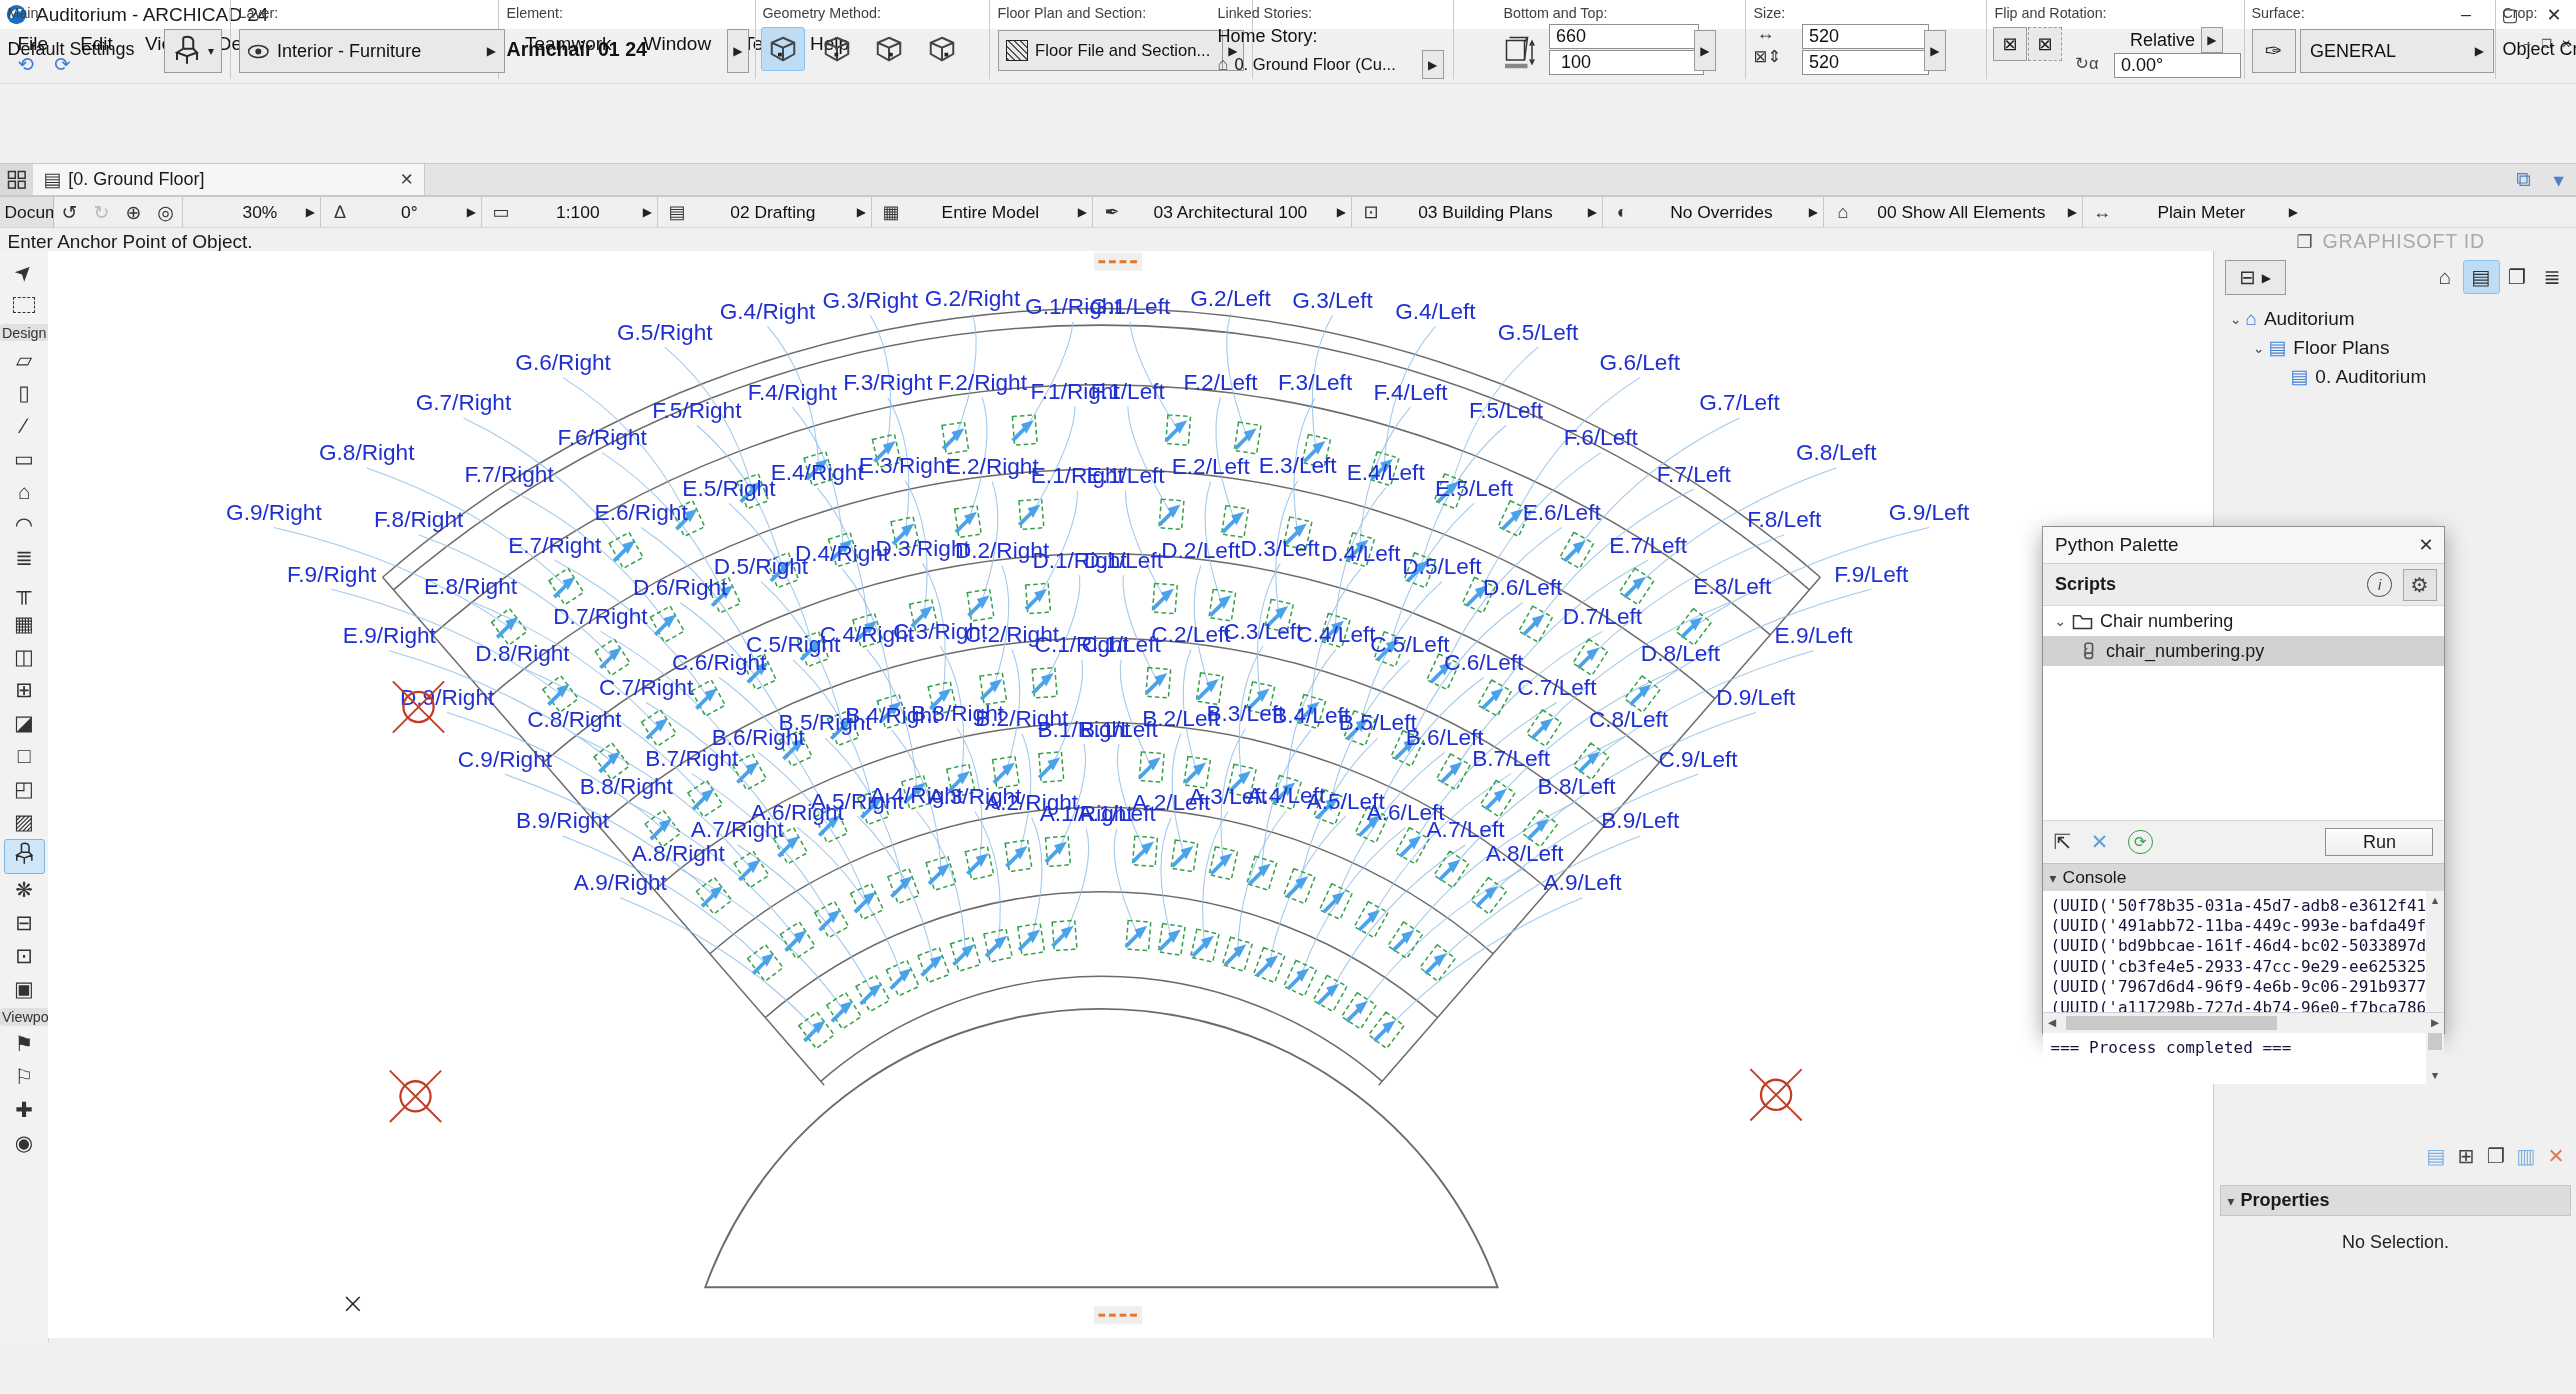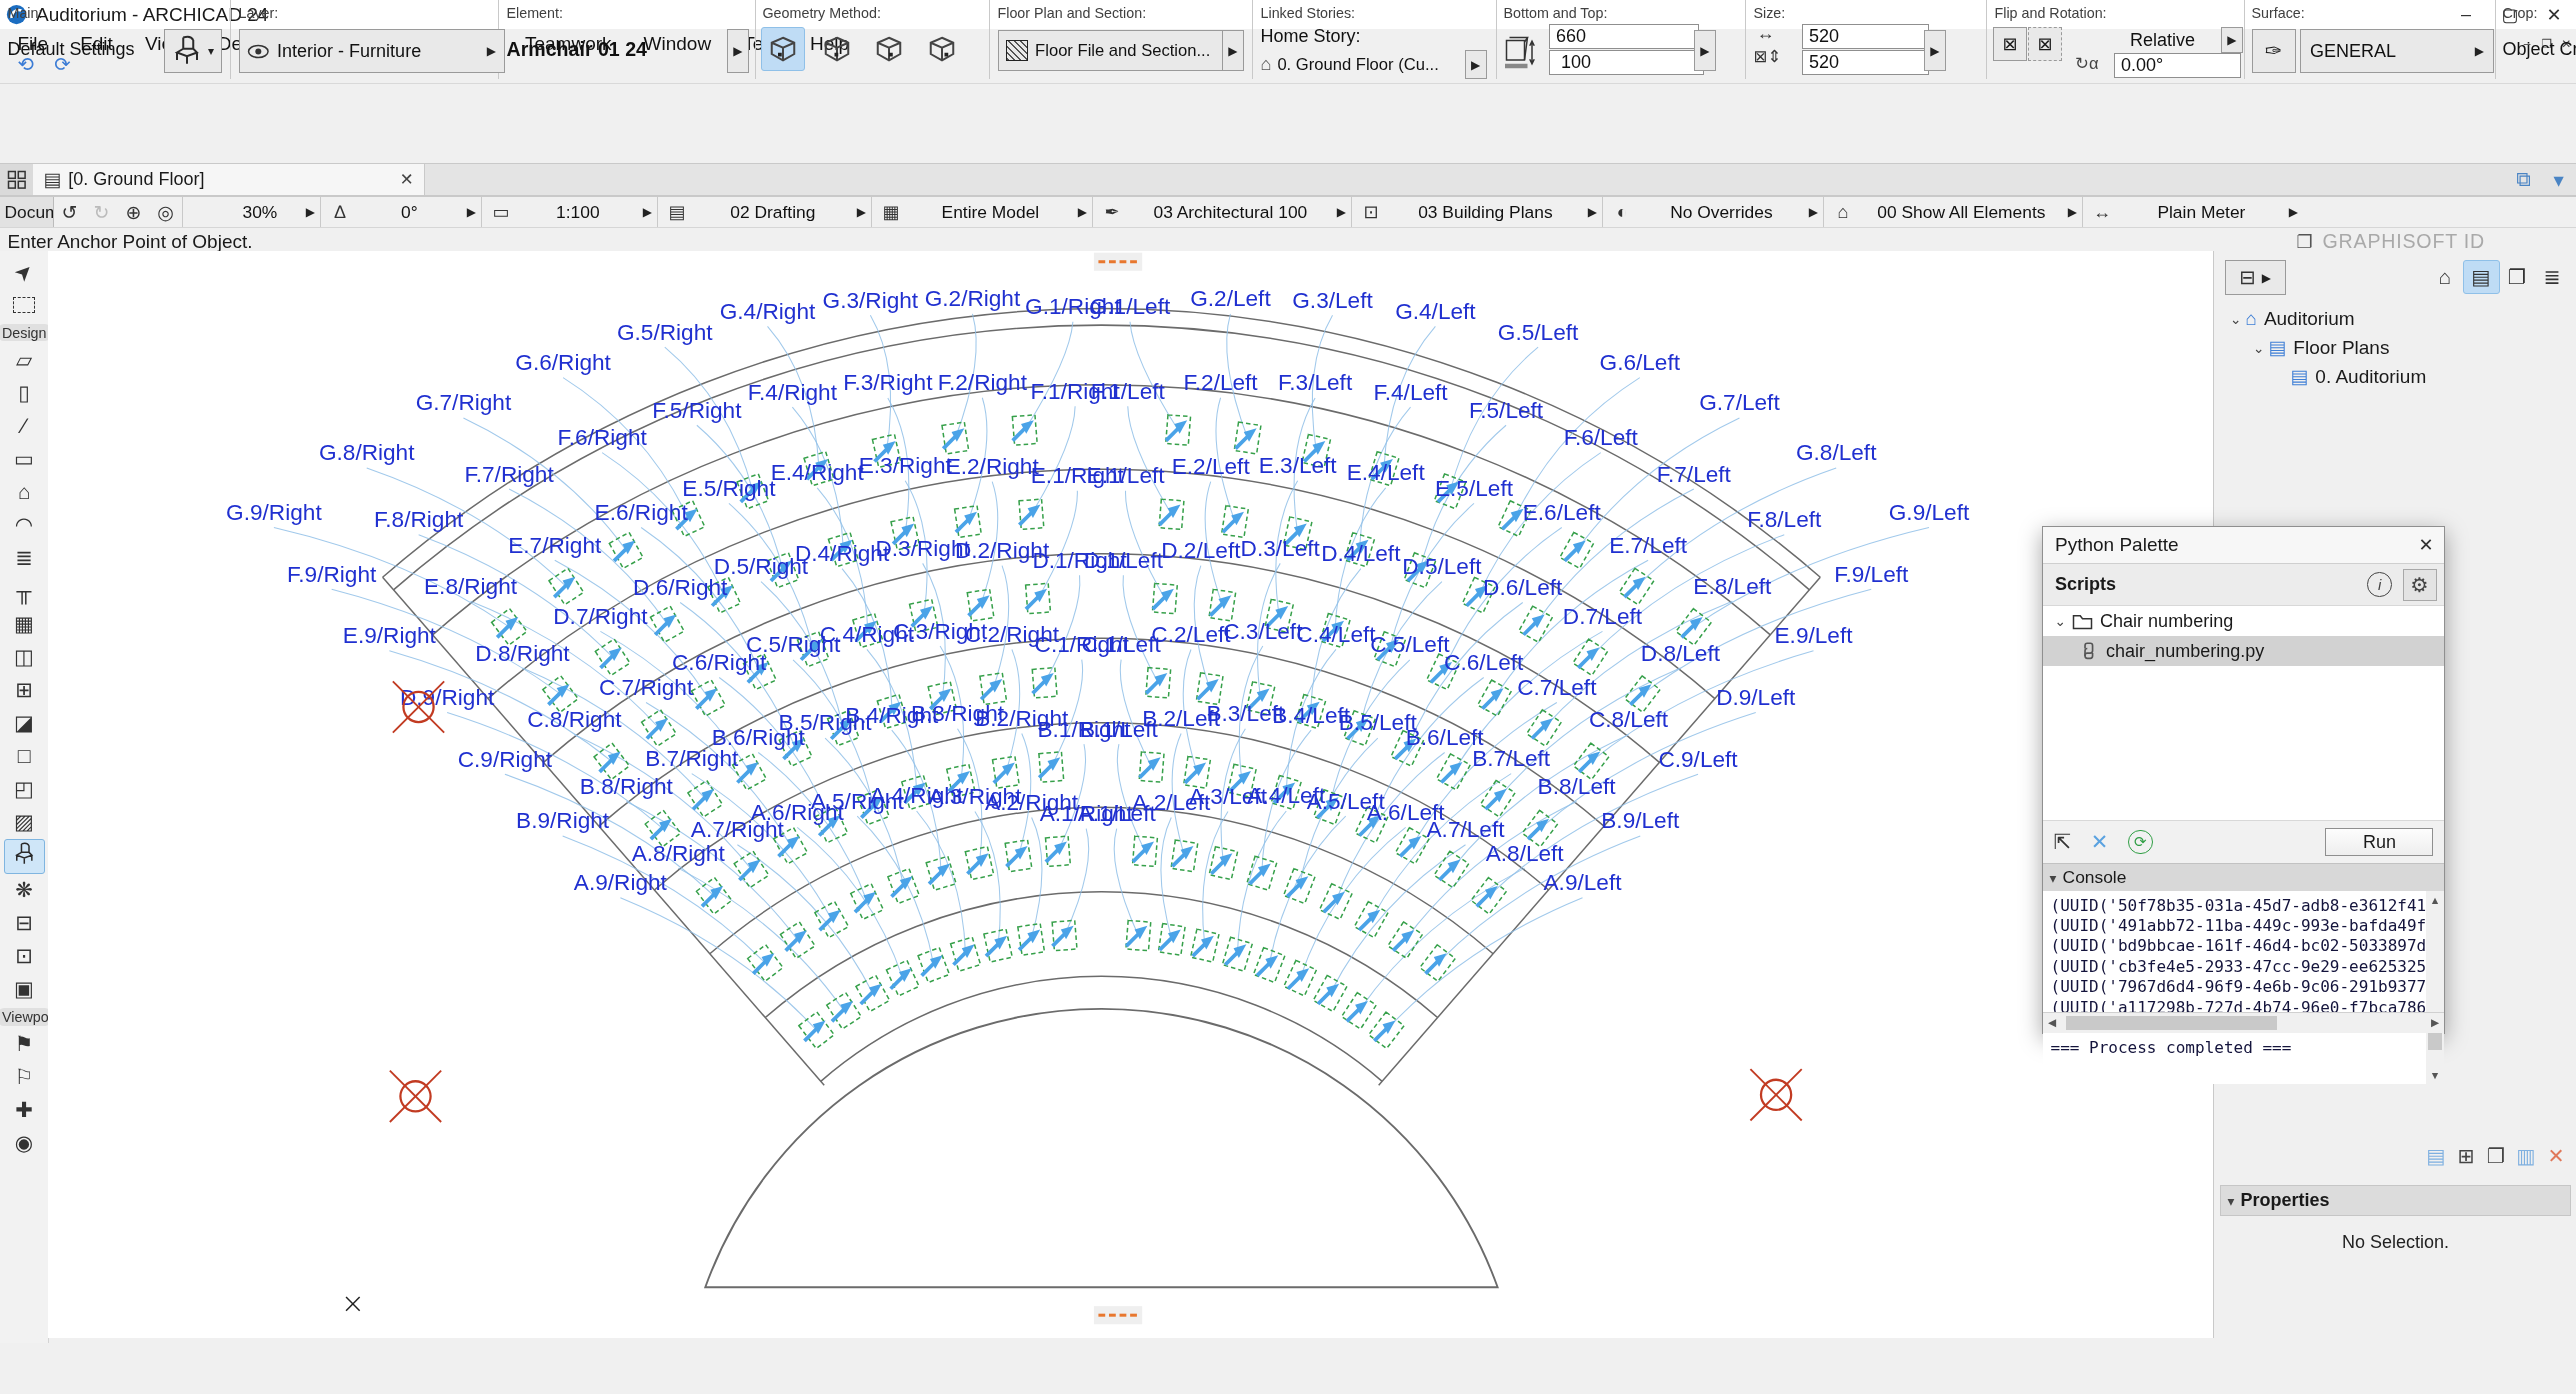--- a/index.html
+++ b/index.html
@@ -304,21 +304,21 @@
   <div class="ib-sec" style="left:990px;width:262px;">
     <div class="ib-label">Floor Plan and Section:</div>
     <div class="btnish abs" style="left:7.5px;top:30px;width:223px;height:39px;justify-content:flex-start;padding:0 7.5px;">
       <span style="width:19.6px;height:19.6px;border:1.5px solid #222;margin-right:7.5px;background:repeating-linear-gradient(45deg,#555 0 1.5px,transparent 1.5px 4.5px);"></span>
       <span class="ib-val" style="font-size:16.6px;">Floor File and Section...</span>
     </div>
     <div class="btnish abs" style="left:232px;top:30px;width:19.6px;height:39px;">
         <span class="arr">▶</span>
       </div>
   </div>
-  <div class="ib-sec" style="left:1253px;width:243px;">
+  <div class="ib-sec" style="left:1210px;width:243px;">
     <div class="ib-label">Linked Stories:</div>
     <div class="ib-val abs" style="left:7.5px;top:26px;">Home Story:</div>
     <div class="abs row" style="left:7.5px;top:50px;width:226px;">
       <span style="font-size:18px;color:#555;margin-right:6px;">⌂</span>
       <span class="ib-val" style="font-size:16.6px;">0. Ground Floor (Cu...</span>
       <span class="btnish" style="width:19.6px;height:27px;margin-left:auto;">
           <span class="arr">▶</span>
         </span>
     </div>
   </div>
@@ -344,21 +344,21 @@
     <input class="field abs" style="left: 56px; top: 24px; width: 113px; height: 22.6px;" value="520">
     <input class="field abs" style="left: 56px; top: 50px; width: 113px; height: 22.6px;" value="520">
     <div class="btnish abs" style="left:178px;top:30px;width:19.6px;height:39px;">
         <span class="arr">▶</span>
       </div>
   </div>
   <div class="ib-sec" style="left:1987px;width:257px;">
     <div class="ib-label">Flip and Rotation:</div>
     <div class="btnish abs" style="left:6px;top:27px;width:32px;height:32px;font-size:18px;">⊠</div>
     <div class="btnish abs" style="left:41px;top:27px;width:32px;height:32px;font-size:18px;border-style:dashed;">⊠</div>
-    <div class="abs row" style="left:143px;top:27px;gap:20px;">
+    <div class="abs row" style="left:143px;top:27px;">
       <span class="ib-val">Relative</span>
       <span class="btnish" style="width:19.6px;height:24px;margin-left:6px;">
           <span class="arr">▶</span>
         </span>
     </div>
     <span class="abs" style="left:88px;top:54px;font-size:16.6px;color:#444;">↻α</span>
     <input class="field abs" style="left: 127px; top: 53px; width: 113px; height: 22.6px;" value="0.00°">
   </div>
   <div class="ib-sec" style="left:2244px;width:251px;">
     <div class="ib-label">Surface:</div>

